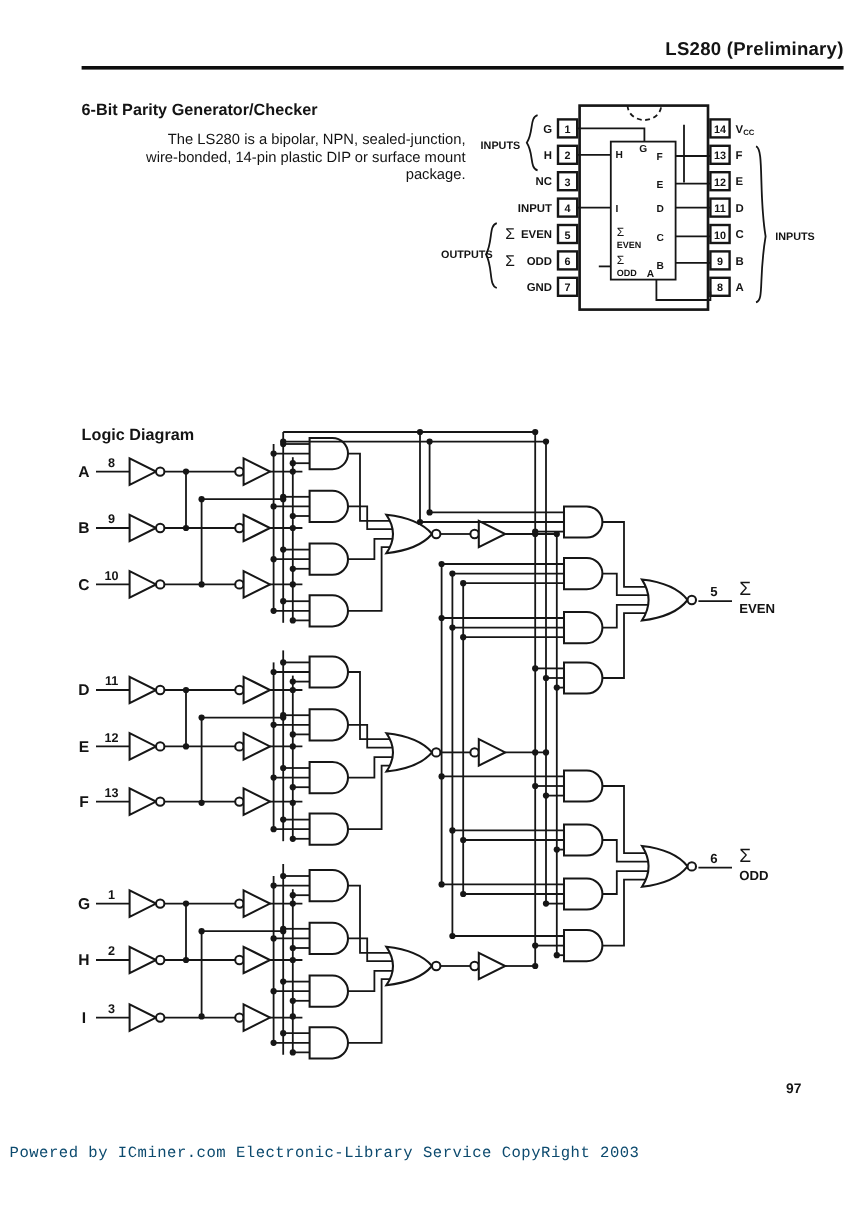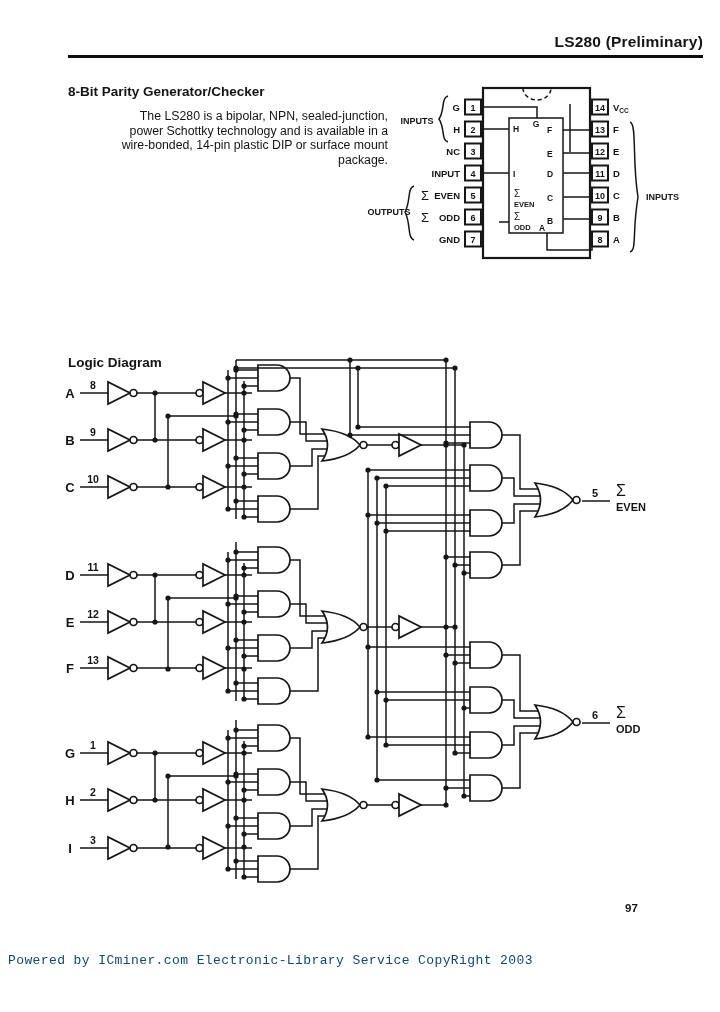--- a/index.html
+++ b/index.html
@@ -3,36 +3,35 @@
 <meta charset="utf-8">
 <style>
   html,body{margin:0;padding:0;background:#e8e8e8;}
   .page{position:relative;width:720px;height:1012px;background:#ffffff;overflow:hidden;
         font-family:"Liberation Sans",sans-serif;color:#141414;}
   .hdr-title{position:absolute;top:33px;right:17px;font-size:15.5px;font-weight:bold;letter-spacing:.2px;}
   .hdr-rule{position:absolute;top:55px;left:68px;width:635px;height:3px;background:#0e0e0e;}
   .sec-head{position:absolute;top:84px;left:68px;font-size:13.5px;font-weight:bold;}
   .sec-body{position:absolute;top:109px;left:68px;width:320px;font-size:12.3px;line-height:14.6px;text-align:right;}
   .logic-head{position:absolute;top:339px;left:68px;font-size:13.5px;font-weight:bold;margin-top:16px;}
-  .pagenum{position:absolute;top:902px;left:625px;font-size:11.5px;font-weight:bold;}
+  .pagenum{position:absolute;top:902px;left:655px;font-size:11.5px;font-weight:bold;}
   .footer{position:absolute;top:953px;left:8px;font-size:13px;letter-spacing:.4px;color:#0c4a6e;
           font-family:"Liberation Mono",monospace;}
   svg{position:absolute;overflow:visible;}
   svg text{font-family:"Liberation Sans",sans-serif;fill:#141414;}
 </style>
 </head>
 <body>
 
 <div class="page">
   <div class="hdr-title">LS280 (Preliminary)</div>
   <div class="hdr-rule"></div>
-  <div class="sec-head">8-Bit Parity Generator/Checker</div>
+  <div class="sec-head">6-Bit Parity Generator/Checker</div>
   <div class="sec-body" id="sec-body">
       <div>The LS280 is a bipolar, NPN, sealed-junction,</div>
-      <div>power Schottky technology and is available in a</div>
       <div>wire-bonded, 14-pin plastic DIP or surface mount</div>
       <div>package.</div>
     </div>
 
   <svg id="pinsvg" style="left:360px;top:85px" width="340" height="185" viewBox="360 85 340 185">
       <rect x="483" y="88" width="107" height="170" stroke="#161616" fill="none" stroke-width="2.2"></rect>
       <path d="M 523 88 A 14 12 0 0 0 551 88" stroke-dasharray="4 3" stroke="#161616" fill="none" stroke-width="1.5"></path>
       <rect x="509" y="118" width="54" height="115" stroke="#161616" fill="none" stroke-width="1.5"></rect>
       <text x="536" y="127" font-size="8.5" text-anchor="middle" font-weight="bold">G</text>
       <text x="513" y="132" font-size="8.5" text-anchor="start" font-weight="bold">H</text>

